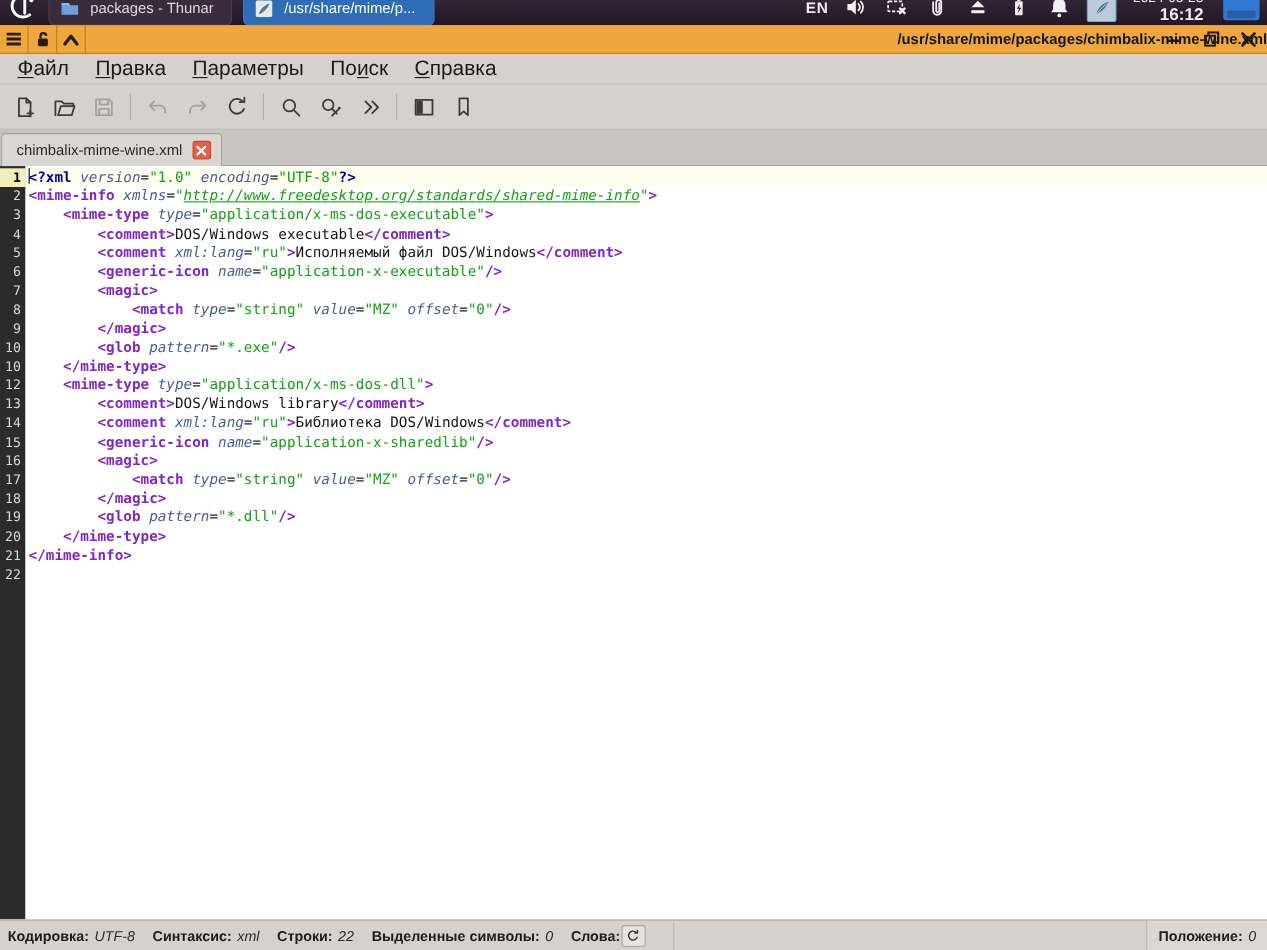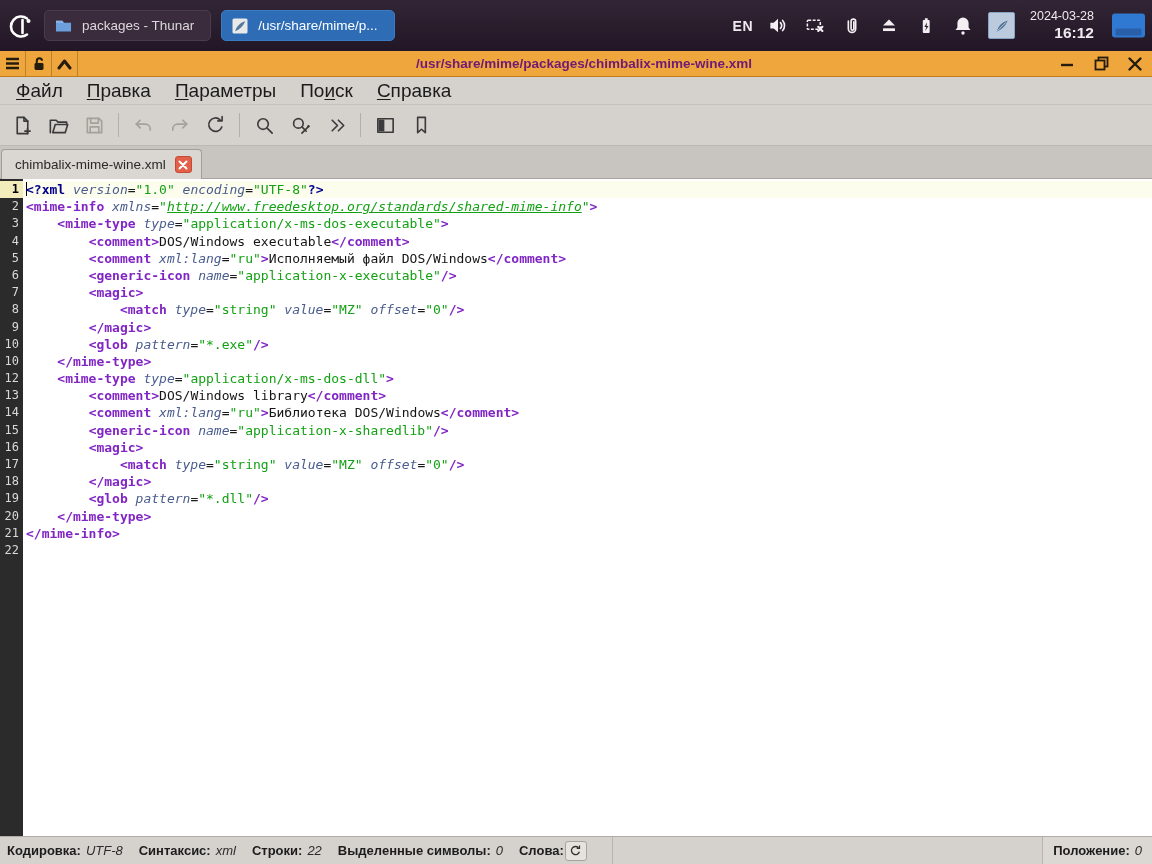--- a/index.html
+++ b/index.html
@@ -1,21 +1,21 @@
 <!DOCTYPE html>
 <html style="--titlebar: #efa63c; --task_active: #2e6db6; --tab_close: #e2604a; --gutter_bg: #2b2b2b; --current_line_num_bg: #f2edbb; --syn_decl: #00008b; --syn_tag: #8126c4; --syn_attr: #4a5c8e; --syn_value: #13a113;"><head>
 <meta charset="utf-8">
 <style>
   * { box-sizing: border-box; margin: 0; padding: 0; }
   html,body { width:1152px; height:864px; overflow:hidden; }
   body { font-family:"Liberation Sans", sans-serif; background:#d5d2cd; }
   .screen { width:1152px; height:864px; display:flex; flex-direction:column; }
 
   
-  .panel { height:51px; background:linear-gradient(#322535,#221726); display:flex; align-items:center;
+  .panel { height:23px; background:linear-gradient(#322535,#221726); display:flex; align-items:flex-end;
            padding:0 6px 0 2px; color:#efeaef; flex:0 0 auto; }
   .logo { width:38px; height:36px; display:flex; align-items:center; justify-content:center; }
   .taskbar { display:flex; gap:10px; margin-left:4px; }
   .task { height:31px; display:flex; align-items:center; gap:9px; padding:0 16px 0 9px; border-radius:5px;
           background:#3a2c3d; border:1px solid #4b3b4e; font-size:13.5px; color:#ddd8dc; max-width:200px; }
   .task.active { background:var(--task_active,#2e6db6); border-color:#3a7cc4; color:#fff; }
   .task .tlabel { white-space:nowrap; overflow:hidden; }
   .tray { margin-left:auto; display:flex; align-items:center; gap:13px; }
   .kbd { font-weight:bold; font-size:14px; letter-spacing:.5px; }
   .tray-ic { width:24px; height:24px; display:flex; align-items:center; justify-content:center; color:#f3eff3; }
@@ -25,22 +25,22 @@
   .clock .date { font-size:12.5px; }
   .clock .time { font-size:15.5px; font-weight:bold; }
   .pager { margin-left:4px; display:flex; align-items:center; }
 
   
   .titlebar { height:26px; background:var(--titlebar,#efa63c); display:flex; align-items:center;
               position:relative; flex:0 0 auto; border-bottom:1px solid #c07f1e; }
   .tb-left { display:flex; height:100%; }
   .tb-btn { width:26px; height:100%; display:flex; align-items:center; justify-content:center;
             color:#241c0c; border-right:1px solid rgba(90,60,10,.35); }
-  .tb-title { position:absolute; left:16px; right:0; text-align:center; font-weight:bold; font-size:13.5px;
-              color:#701a75; pointer-events:none; }
+  .tb-title { position:absolute; left:16px; right:0; text-align:right; font-weight:bold; font-size:13.5px;
+              color:#0f172a; pointer-events:none; }
   .tb-right { margin-left:auto; display:flex; height:100%; }
   .wc-btn { width:34px; height:100%; display:flex; align-items:center; justify-content:center; color:#241c0c; }
 
   
   .menubar { height:28px; background:#d5d2cd; display:flex; align-items:center; padding-left:4px;
              font-size:19px; color:#1b1b1b; flex:0 0 auto; border-bottom:1px solid rgba(0,0,0,.07); }
   .menu-item { padding:4px 12px; }
   .menu-item u { text-decoration:underline; text-underline-offset:2px; }
 
   

